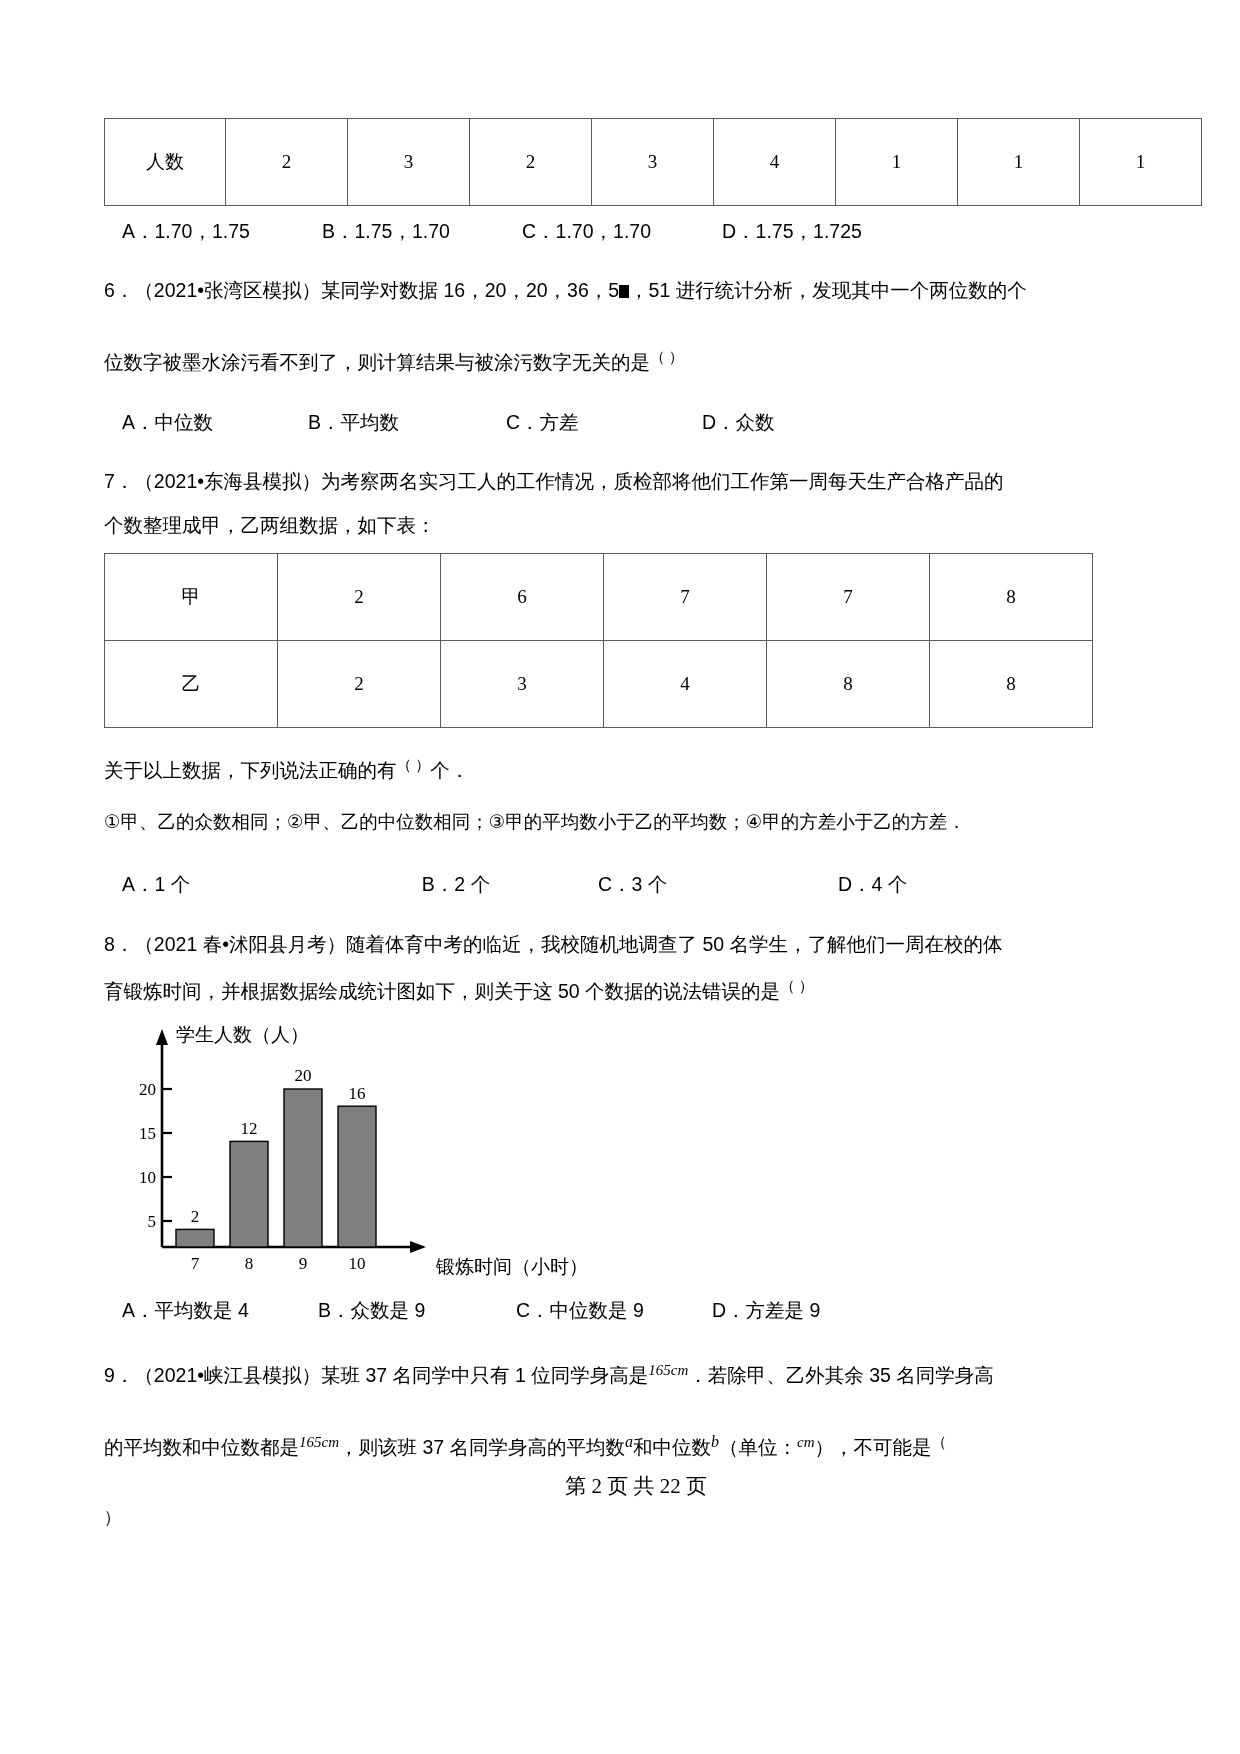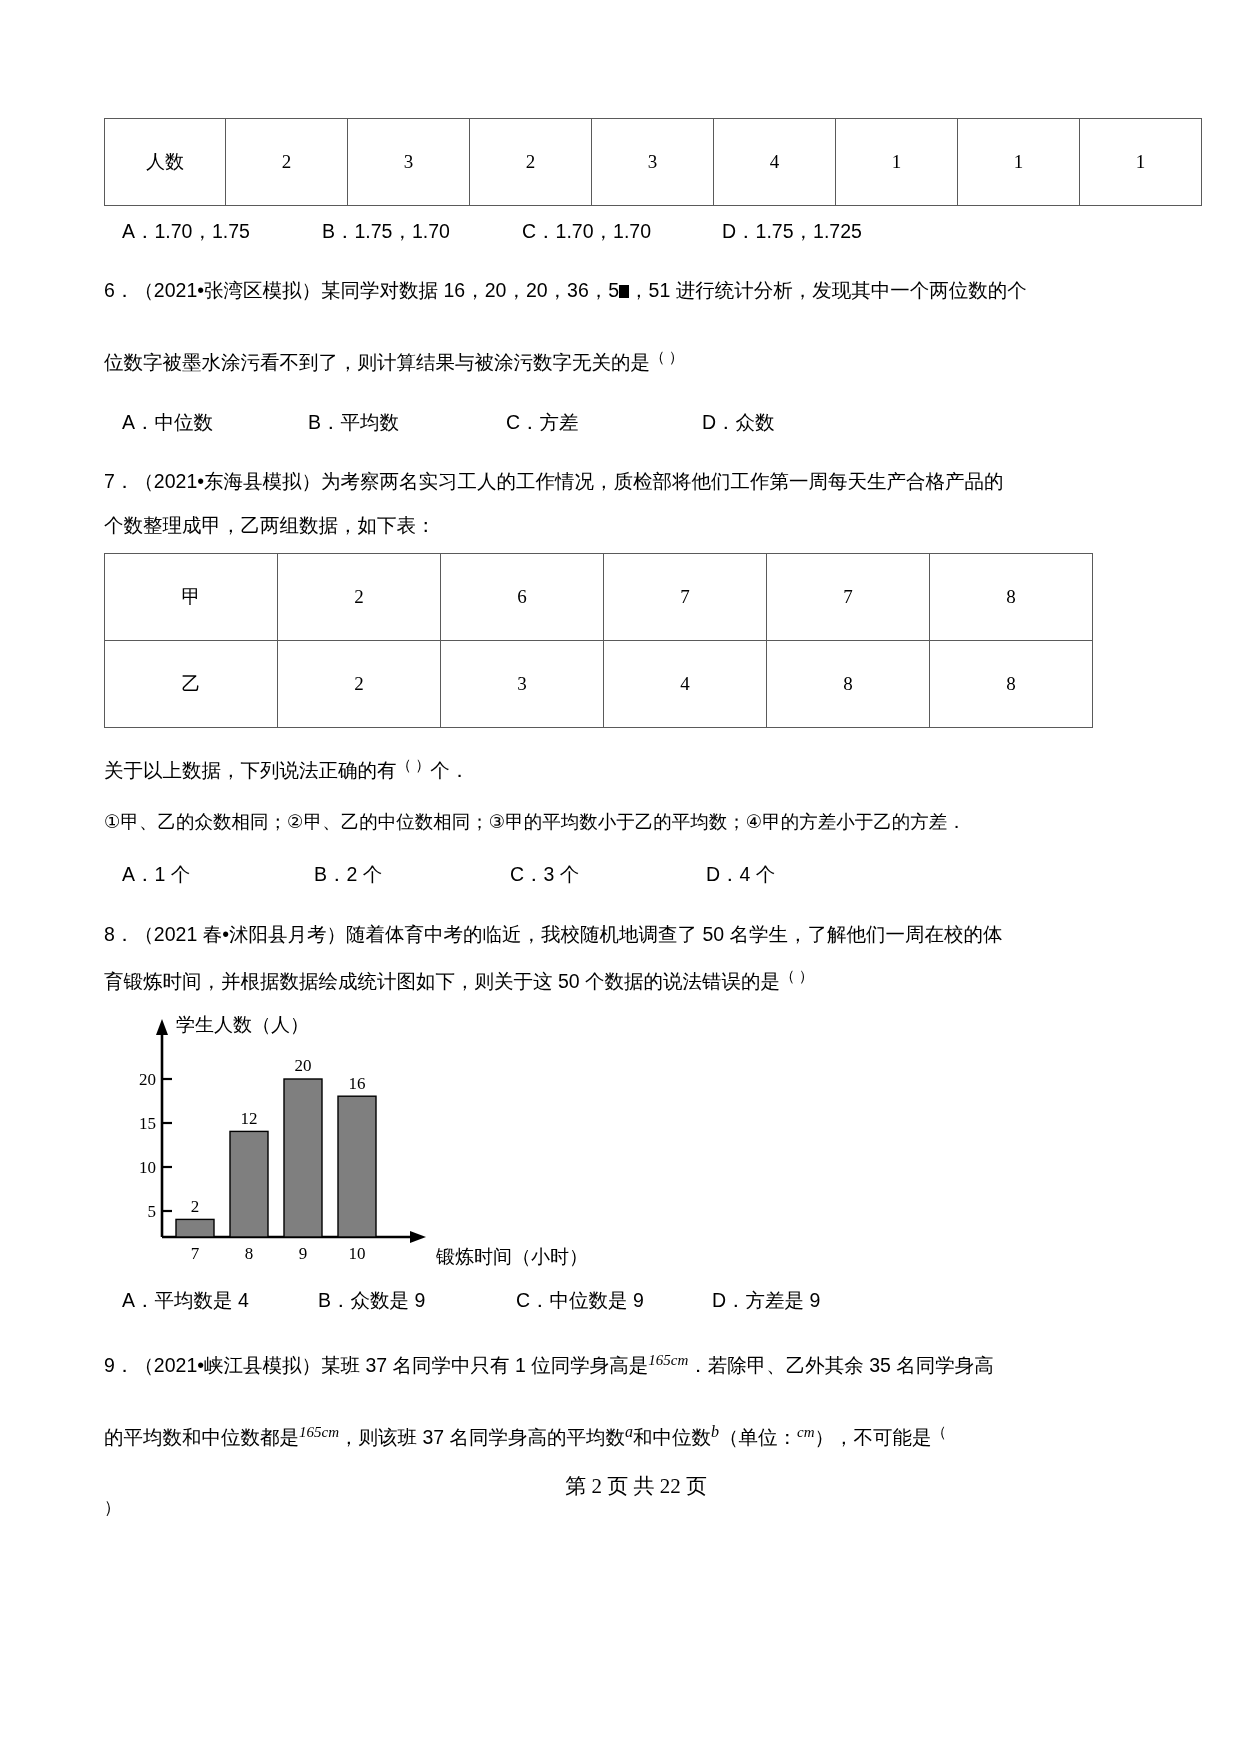--- a/index.html
+++ b/index.html
@@ -190,23 +190,23 @@
       </tr>
     </tbody>
       </table>
 
     <div class="qline" style="margin-top:29px;">
       <span>关于以上数据，下列说法正确的有</span><span class="paren-inline">（      ）</span><span>个．</span>
     </div>
 
     <div class="qline" style="margin-top:25px; font-size:18.5px;">①甲、乙的众数相同；②甲、乙的中位数相同；③甲的平均数小于乙的平均数；④甲的方差小于乙的方差．</div>
 
-    <div class="opts" style="margin-top:27px; padding-left:18px;">
+    <div class="opts" style="margin-top:37px; padding-left:18px;gap:44px;">
       <span class="o" style="width:192px;">A．1 个</span>
-      <span class="o" style="width:196px;">B．2 个</span>
+      <span class="o" style="width:196px;text-align:center;">B．2 个</span>
       <span class="o" style="width:196px;">C．3 个</span>
       <span class="o">D．4 个</span>
     </div>
 
     <div class="qline" style="margin-top:33px;">
       <span>8．</span><span>（2021 春•沭阳县月考）</span><span>随着体育中考的临近，我校随机地调查了 50 名学生，了解他们一周在校的体</span>
     </div>
 
     <div class="qline" style="margin-top:20px;">
       <span>育锻炼时间，并根据数据绘成统计图如下，则关于这 50 个数据的说法错误的是</span><span class="paren-inline">（        ）</span>

